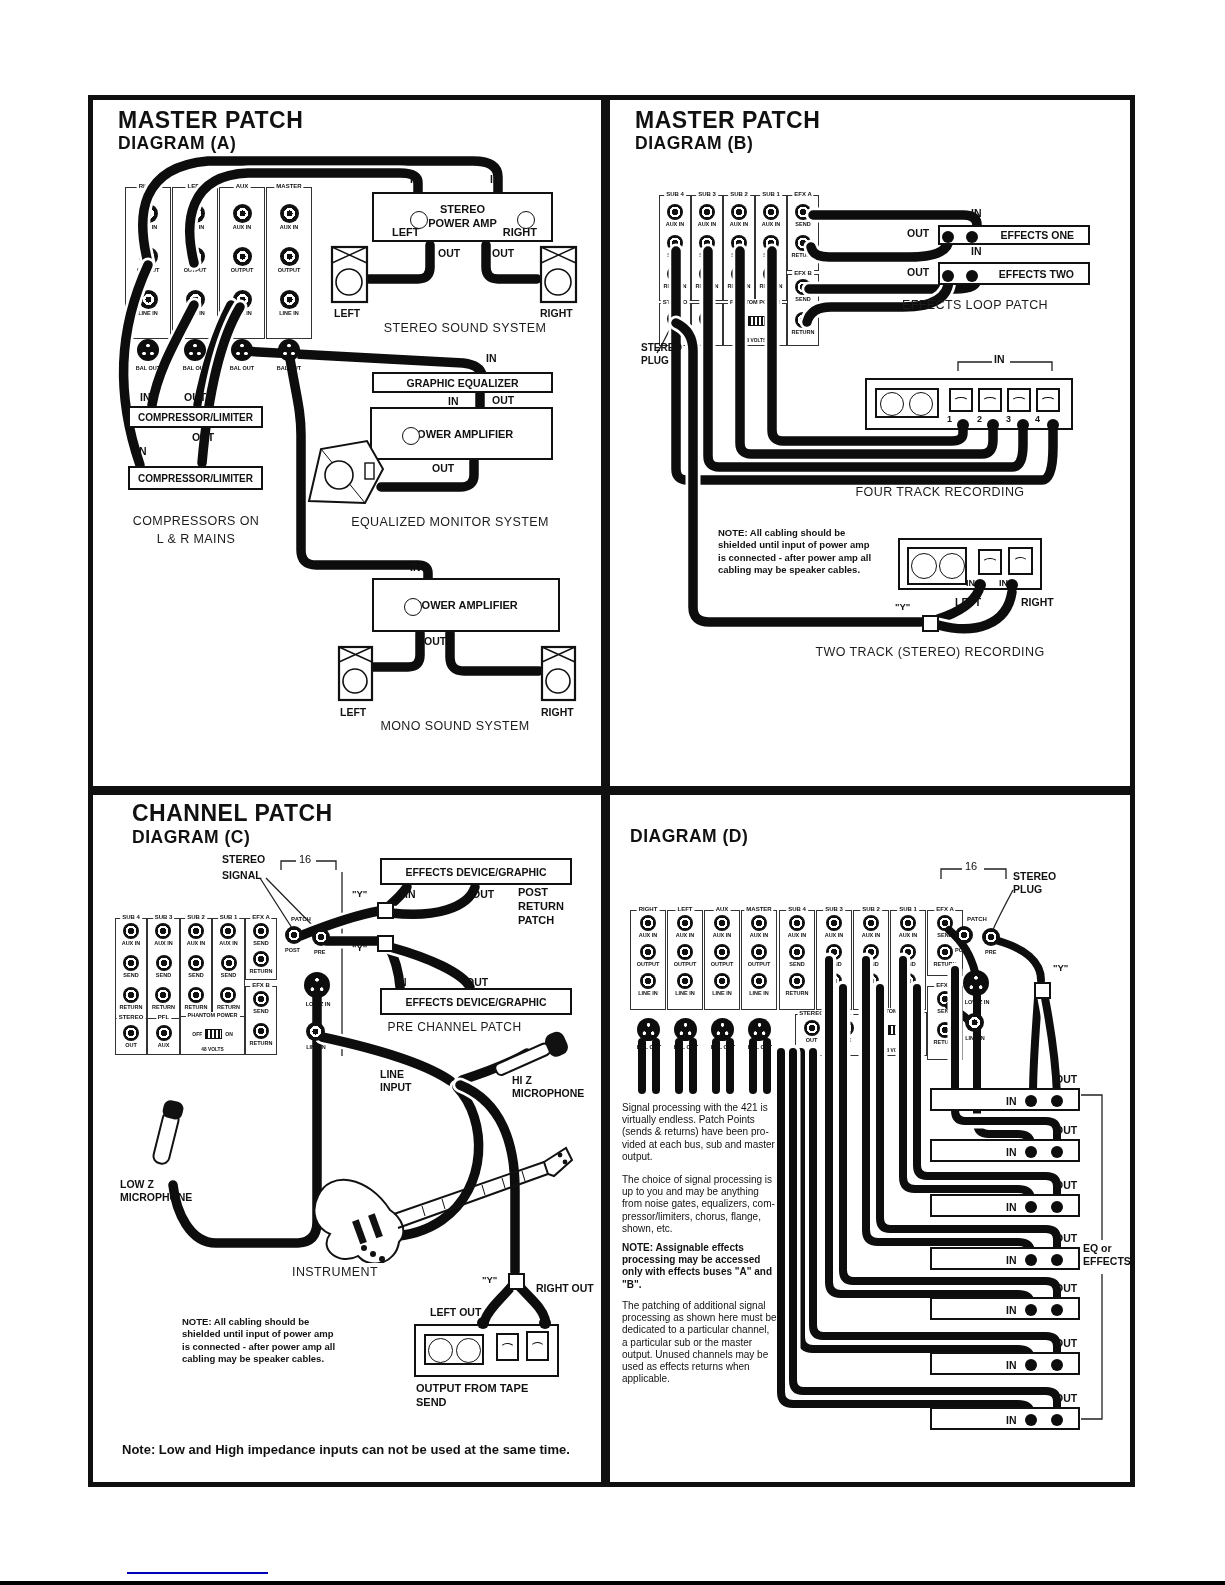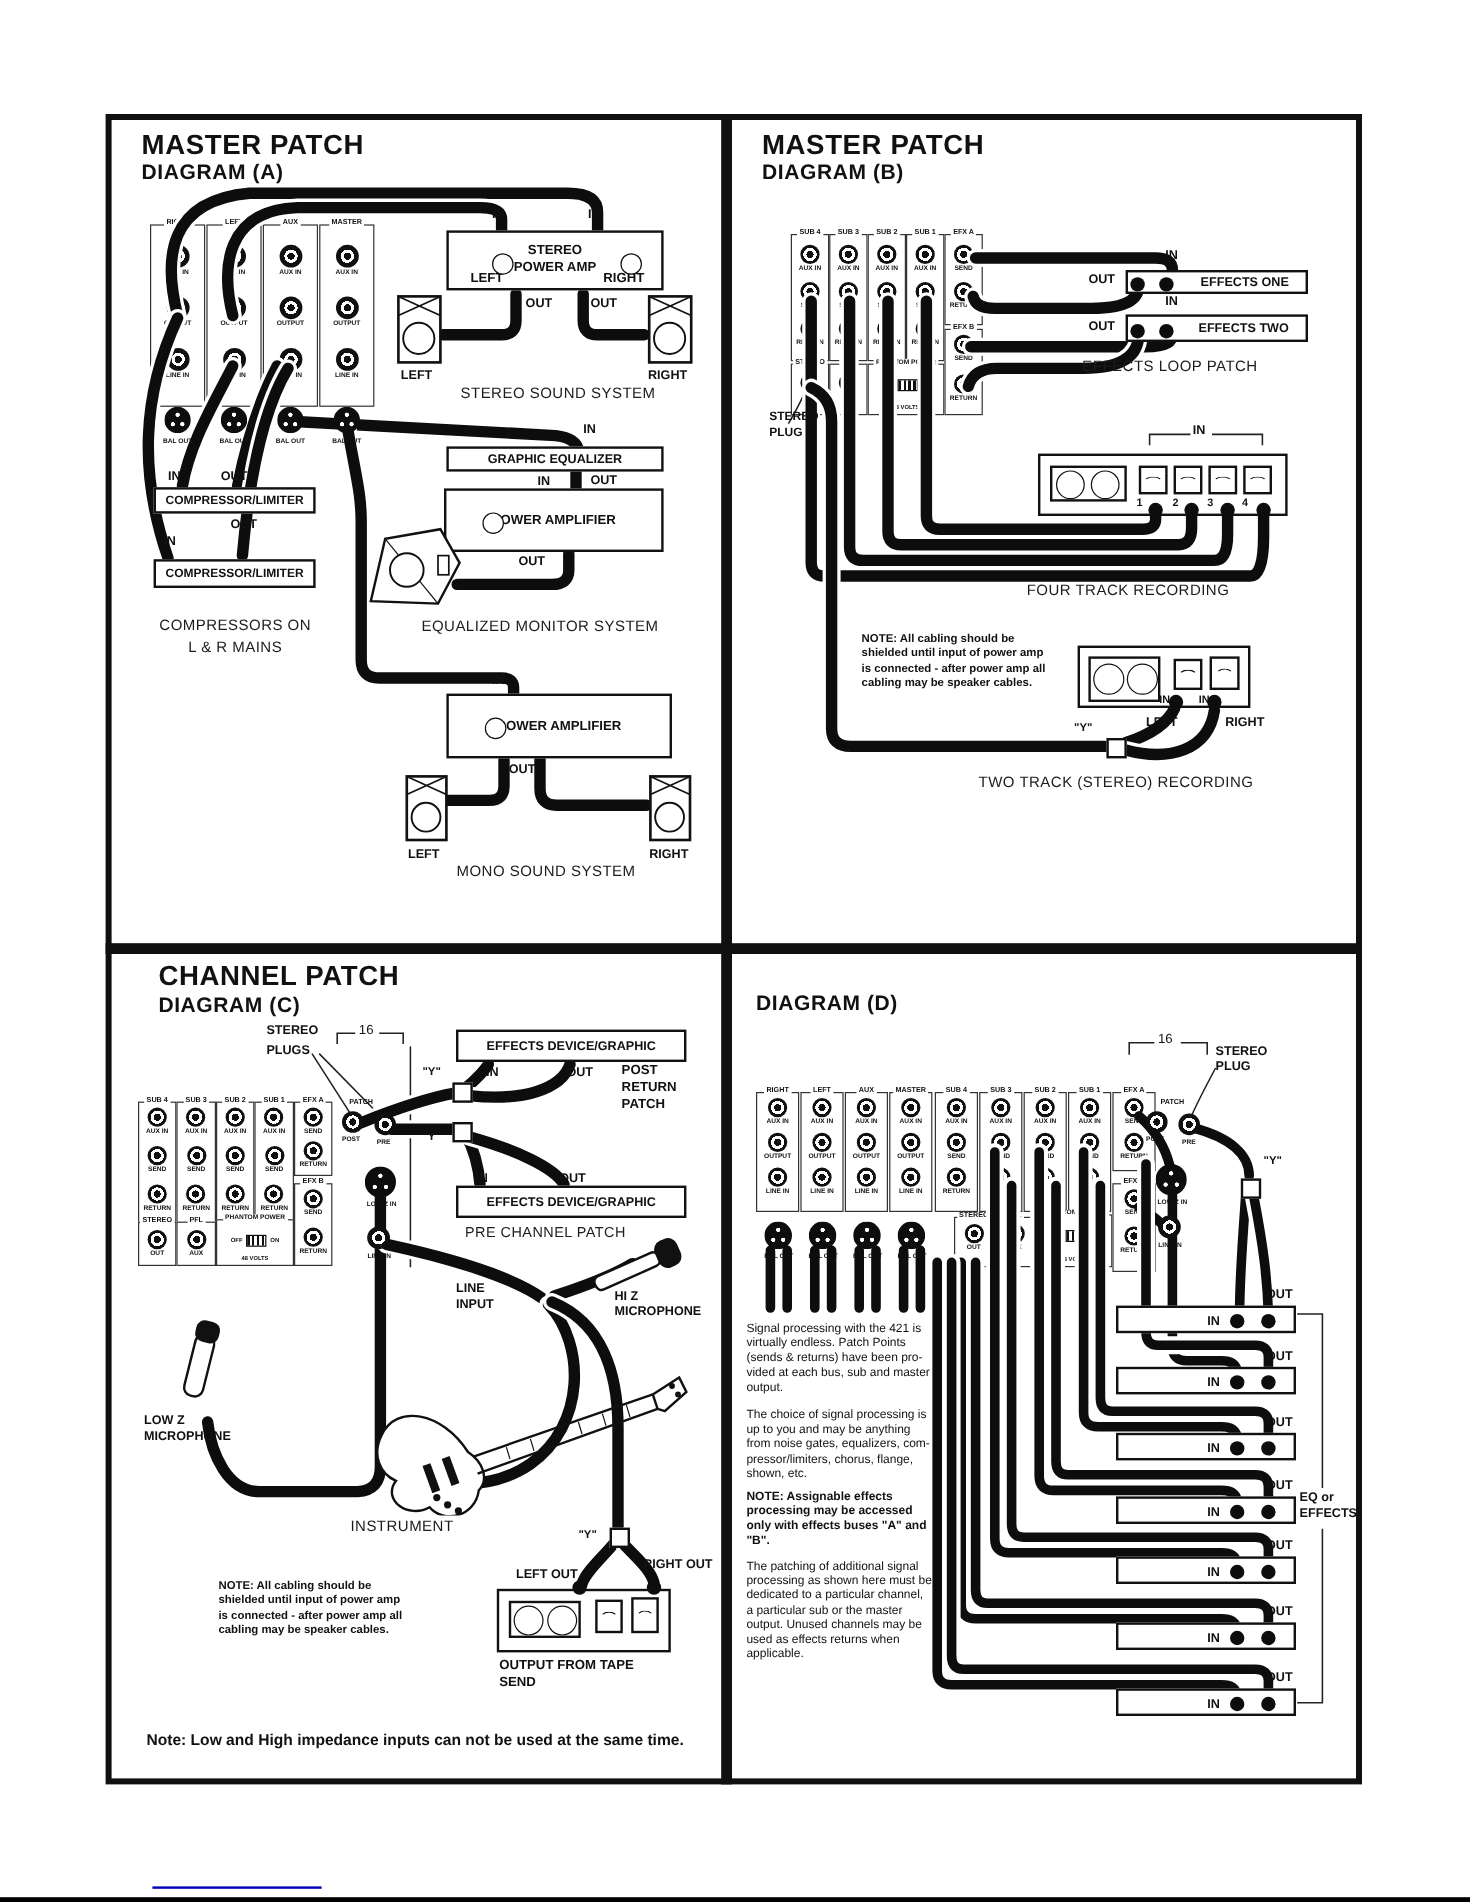--- a/index.html
+++ b/index.html
@@ -424,21 +424,21 @@
   <span class="lbl" style="left:290px;top:506px;font-size:9.5px;">"Y"</span>
   <span class="ysq" style="left:317px;top:520px;"></span>
   <div class="cap" style="left:180px;top:550px;width:290px;">TWO TRACK (STEREO) RECORDING</div>
 </div>
 
 <div class="q" style="left:88px;top:790px;width:517px;height:697px;margin-left:12px;">
   <div class="ab t1" style="left:32px;top:10px;">CHANNEL PATCH</div>
   <div class="ab t2" style="left:32px;top:37px;">DIAGRAM (C)</div>
 
   <div class="lbl" style="left:122px;top:62px;font-size:10.5px;line-height:1.5;">
-    <span>STEREO</span><br><span>PLUGS</span>
+    <span>STEREO</span><br><span>SIGNAL</span>
   </div>
   <span class="ab" style="left:199px;top:63px;font-size:11px;z-index:8;">16</span>
 
   <div class="col" style="left:15px;top:128px;width:32px;height:110px;padding-top:4px;">
     <span class="ch">SUB 4</span>
     <div class="ju" style="height:32px;">
         <span class="jk jks"></span>
         <span class="jl">AUX IN</span>
       </div>
     <div class="ju" style="height:32px;">
@@ -638,21 +638,21 @@
 
   <div class="note" style="left:82px;top:526px;width:165px;">
     <span>NOTE: All cabling should be</span><br>
     <span>shielded until input of power amp</span><br>
     <span>is connected - after power amp all</span><br>
     <span>cabling may be speaker cables.</span>
   </div>
   <span class="lbl" style="left:382px;top:484px;font-size:9.5px;">"Y"</span>
   <span class="ysq" style="left:408px;top:483px;"></span>
   <span class="lbl" style="left:330px;top:516px;">LEFT OUT</span>
-  <span class="lbl" style="left:436px;top:508px;">RIGHT OUT</span>
+  <span class="lbl" style="left:436px;top:492px;">RIGHT OUT</span>
   <div class="deck" style="left:314px;top:534px;width:145px;height:53px;">
     <div class="reelbox" style="left:8px;top:8px;width:60px;height:31px;">
       <span class="reel" style="left:2px;top:2px;width:25px;height:25px;"></span>
       <span class="reel" style="left:30px;top:2px;width:25px;height:25px;"></span>
     </div>
     <span class="mt" style="left:80px;top:7px;width:23px;height:28px;"></span>
     <span class="mt" style="left:110px;top:5px;width:23px;height:30px;"></span>
   </div>
   <span class="dot" style="left:377px;top:527px;"></span>
   <span class="dot" style="left:439px;top:527px;"></span>

